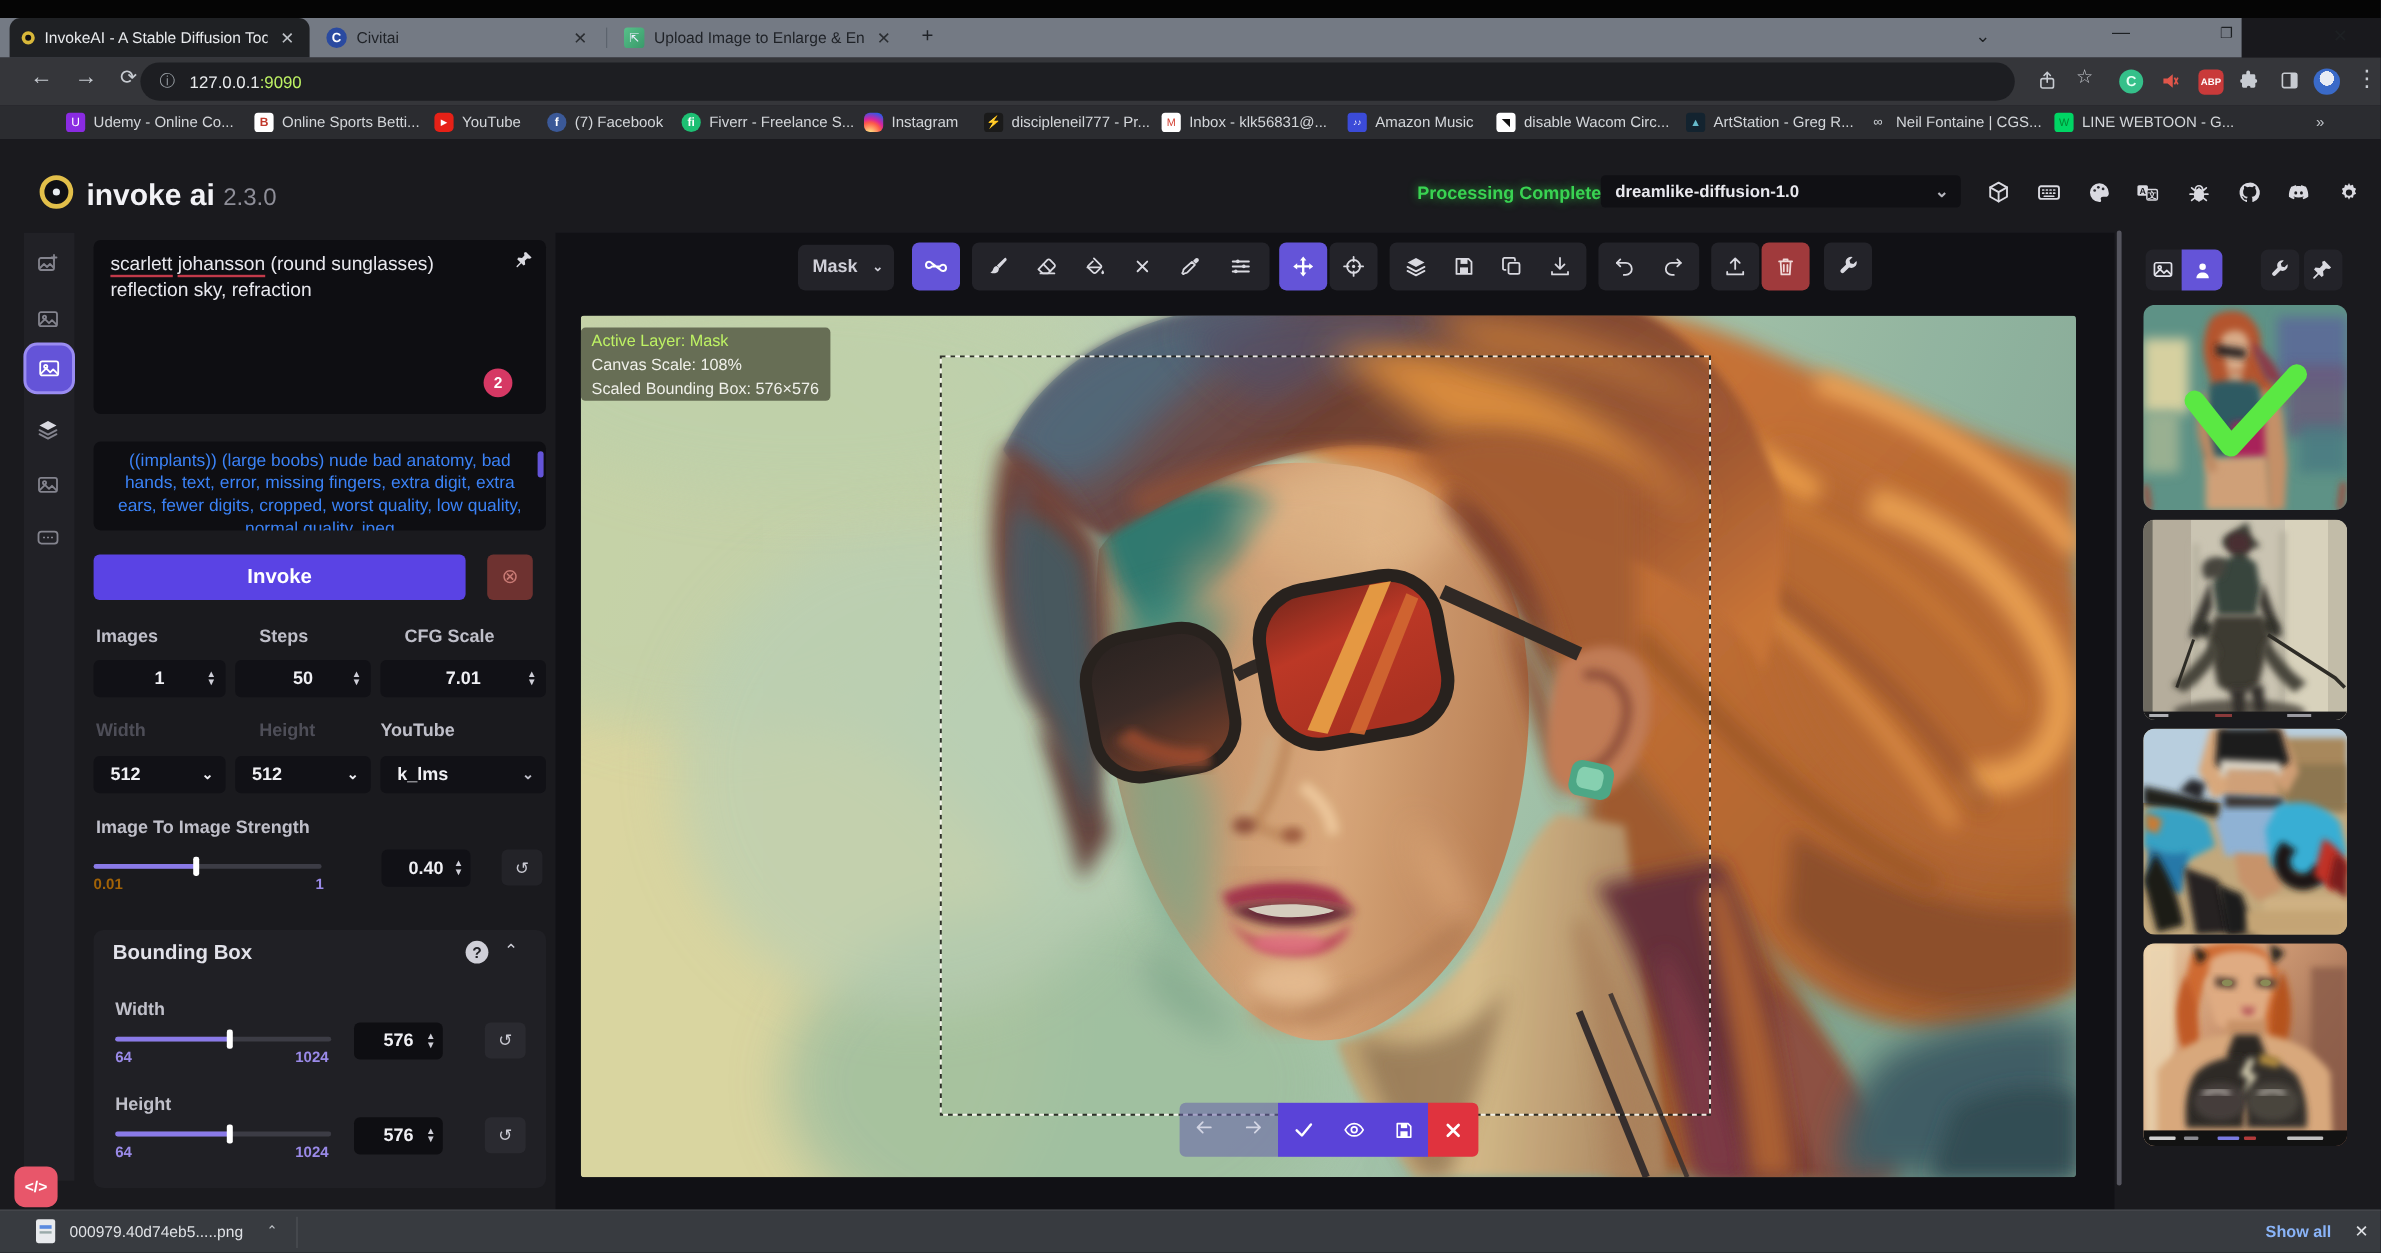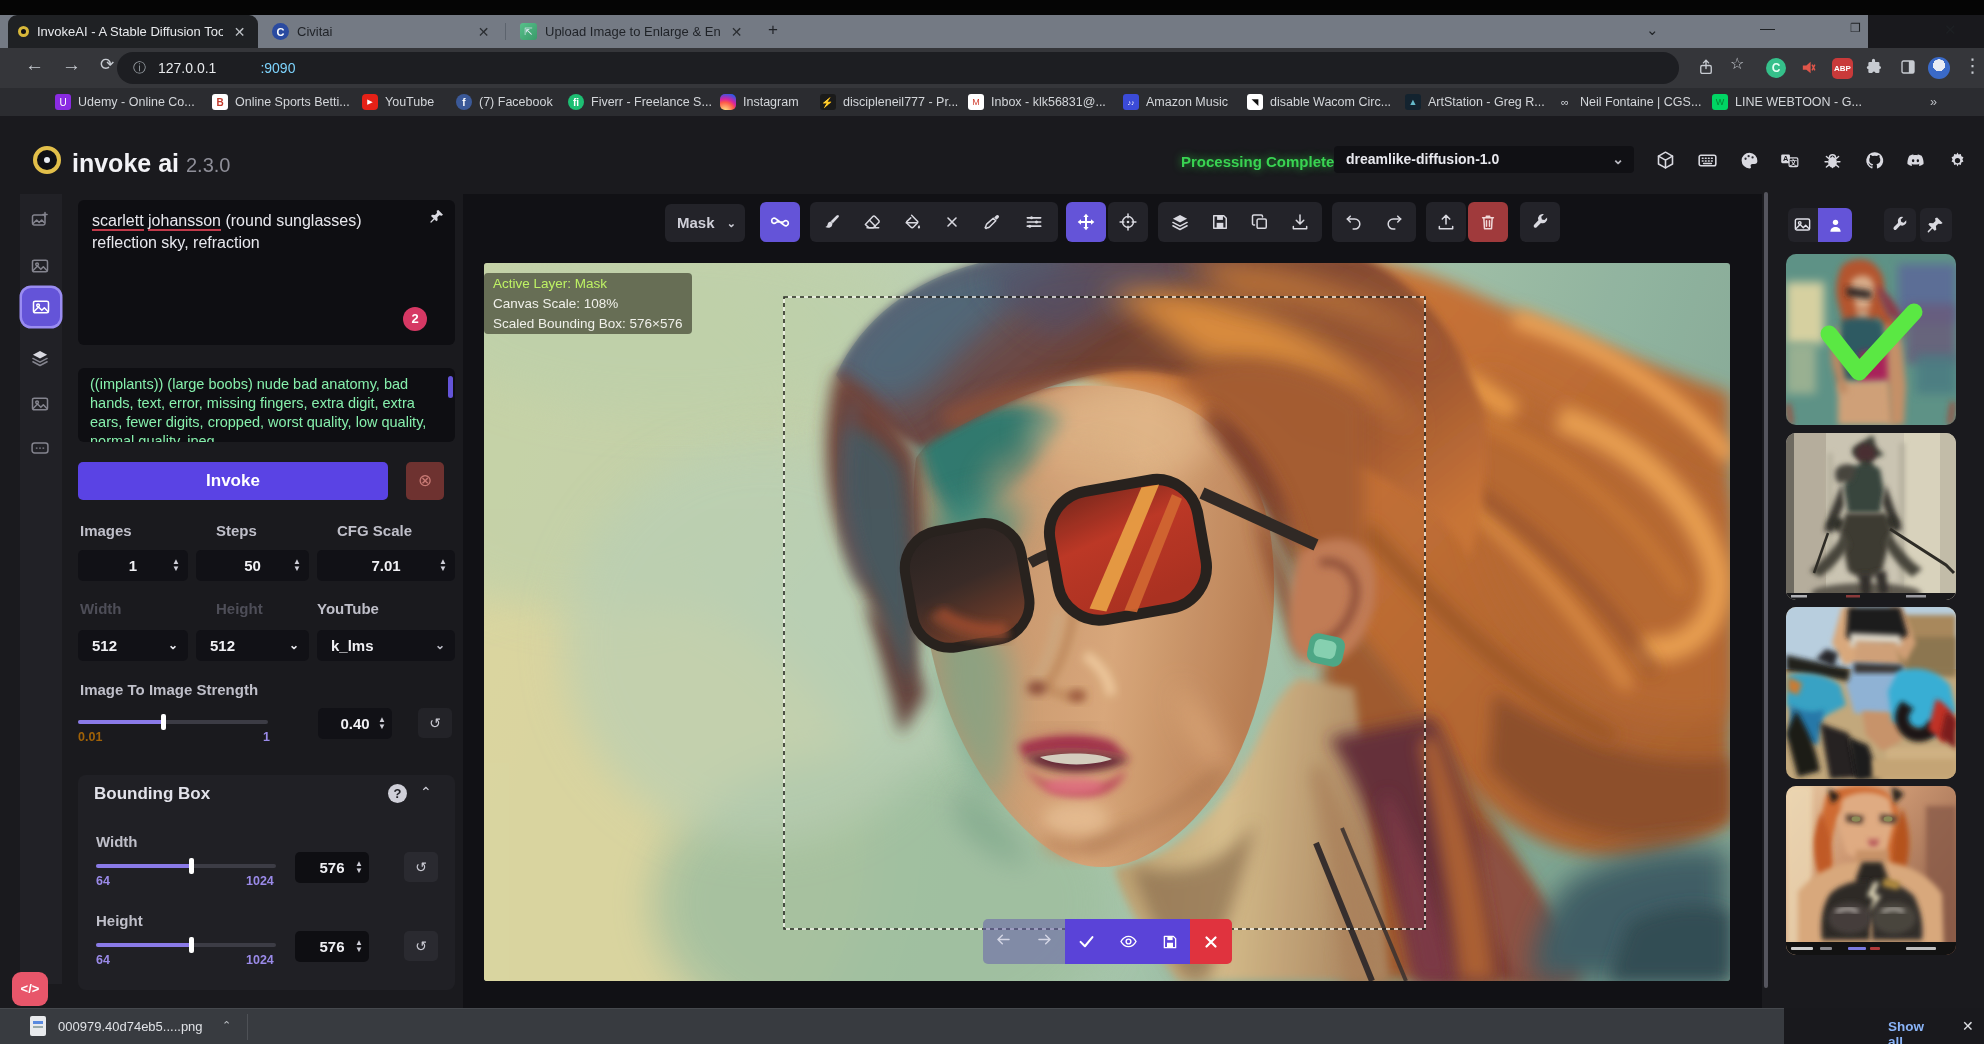--- a/index.html
+++ b/index.html
@@ -65,21 +65,21 @@
       <div style="position:absolute; left:1760px; top:4px; color:#1d2023; font-size:15px;">—</div>
       <div style="position:absolute; left:1850px; top:6px; color:#1d2023; font-size:12px;">❐</div>
       <div style="position:absolute; left:1944px; top:6px; color:#1d2023; font-size:15px;">✕</div>
   </div>
   <div class="abs" id="toolrow">
     <div class="navic" style="left:25px;">←</div>
     <div class="navic" style="left:62px;">→</div>
     <div class="navic" style="left:100px; font-size:17px;">⟳</div>
     <div id="omni">
       <span style="margin-left:16px; color:#9aa0a6; font-size:13px;">ⓘ</span>
-      <span style="margin-left:12px;">127.0.0.1<span style="color:#7dd3fc;margin-left:44px;">:9090</span></span>
+      <span style="margin-left:12px;">127.0.0.1<span style="color:#bef264;">:9090</span></span>
     </div>
     <div class="navic" style="left:1697px; top:10px;"><svg width="18" height="18" viewBox="0 0 24 24" fill="none" stroke="#c7cbd1" stroke-width="1.8" stroke-linecap="round">
           <path d="M12 14 V3.5 M8.5 6.5 L12 3 l3.5 3.5"></path>
           <rect x="5" y="10" width="14" height="10.5" rx="2"></rect>
         </svg></div>
     <div class="navic" style="left:1730px; font-size:16px;">☆</div>
     <div class="navic" style="left:1766px; top:10px;">
         <span style="display:block;width:20px;height:20px;border-radius:50%;background:#35c08a;color:#0c2;font-size:12px;text-align:center;line-height:20px;color:#e6fff3;font-weight:bold;">C</span>
       </div>
     <div class="navic" style="left:1800px; top:11px;"><svg width="17" height="17" viewBox="0 0 24 24" fill="#e0564a">
@@ -196,21 +196,21 @@
 
     <div class="abs" style="left:78px; top:84px; width:377px; height:145px; background:#0e0e12; border-radius:6px; color:#e8e8ee; font-size:16px; line-height:22px; padding:10px 14px;">
       <span style="border-bottom:2px solid #c23a4a;">scarlett</span> <span style="border-bottom:2px solid #c23a4a;">johansson</span> (round sunglasses)<br>reflection sky, refraction
       <span style="position:absolute; right:10px; top:8px;"><svg width="16" height="16" viewBox="0 0 24 24" fill="none" stroke="#b8b8c2" stroke-width="1.8" stroke-linecap="round" stroke-linejoin="round">
             <path d="M14 3 l7 7 -2 1.5 -3.5-0.5 -3 3 0.5 4.5 -2 1.5 -8-8 1.5-2 4.5 0.5 3-3 -0.5-3.5 z" fill="#d9d9e0" stroke="none"></path>
             <path d="M7.5 16.5 L3 21" stroke="#d9d9e0"></path>
           </svg></span>
       <span style="position:absolute; right:28px; bottom:14px; width:24px; height:24px; background:#d63864; border-radius:50%; color:#fff; font-size:13px; font-weight:bold; text-align:center; line-height:24px;">2</span>
     </div>
 
-    <div class="abs" style="left:78px; top:252px; width:377px; height:74px; background:#0e0e12; border-radius:6px; color:#86efac; font-size:14.5px; line-height:19px; padding:7px 12px; overflow:hidden;">
+    <div class="abs" style="left:78px; top:252px; width:377px; height:74px; background:#0e0e12; border-radius:6px; color:#3b82f6; font-size:14.5px; line-height:19px; padding:7px 12px; overflow:hidden;text-align:center;">
       ((implants)) (large boobs) nude bad anatomy, bad hands, text, error, missing fingers, extra digit, extra ears, fewer digits, cropped, worst quality, low quality, normal quality, jpeg
       <span style="position:absolute; right:2px; top:8px; width:5px; height:22px; background:#6454d8; border-radius:3px;"></span>
     </div>
 
     <div class="abs" style="left:78px; top:346px; width:310px; height:38px; background:#5a43e4; border-radius:5px; color:#fff; font-size:17px; font-weight:bold; text-align:center; line-height:38px;">Invoke</div>
     <div class="abs" style="left:406px; top:346px; width:38px; height:38px; background:#6e3230; border-radius:5px; color:#c87a74; font-size:17px; text-align:center; line-height:38px;">⊗</div>
 
     <div class="abs panellabel" style="left:80px; top:406px;">Images</div>
     <div class="abs panellabel" style="left:216px; top:406px;">Steps</div>
     <div class="abs panellabel" style="left:337px; top:406px;">CFG Scale</div>
@@ -758,21 +758,21 @@
 <path d="M98,92 l16 4 -2 8 -16-4 z" fill="#b08a3c" filter="url(#td3)"></path>
 <rect x="0" y="156" width="170" height="13" fill="#121212"></rect>
 <rect x="5" y="161" width="22" height="3" rx="1" fill="#cfcfcf"></rect>
           <rect x="34" y="161" width="12" height="3" rx="1" fill="#8a8a90"></rect>
 <rect x="62" y="161" width="18" height="3" rx="1" fill="#7a7ae0"></rect>
           <rect x="84" y="161" width="10" height="3" rx="1" fill="#b03a3a"></rect>
 <rect x="120" y="161" width="30" height="3" rx="1" fill="#bfbfbf"></rect>
 </svg></div>
   </div>
 
-  <div class="abs" style="left:0; top:1008px; width:1784px; height:36px; background:#383b40; border-top:1px solid #46494e;">
+  <div class="abs" style="left:0; top:1008px; width:1984px; height:36px; background:#383b40; border-top:1px solid #46494e;">
     <div style="position:absolute; left:30px; top:7px; width:16px; height:20px; background:#e8eaed; border-radius:2px;">
         <span style="position:absolute; left:3px; top:5px; width:10px; height:3px; background:#5a8adf;"></span>
         <span style="position:absolute; left:3px; top:10px; width:10px; height:2px; background:#9aa;"></span>
       </div>
     <div style="position:absolute; left:58px; top:10px; color:#dfe1e5; font-size:13px;">000979.40d74eb5.....png</div>
     <div style="position:absolute; left:222px; top:10px; color:#bdc1c6; font-size:11px;">⌃</div>
     <div style="position:absolute; left:247px; top:5px; width:1px; height:26px; background:#4e5156;"></div>
     <div style="position:absolute; left:1888px; top:10px; color:#8ab4f8; font-size:13.5px; font-weight:bold;">Show all</div>
     <div style="position:absolute; left:1962px; top:9px; color:#dfe1e5; font-size:14px;">✕</div>
   </div>

